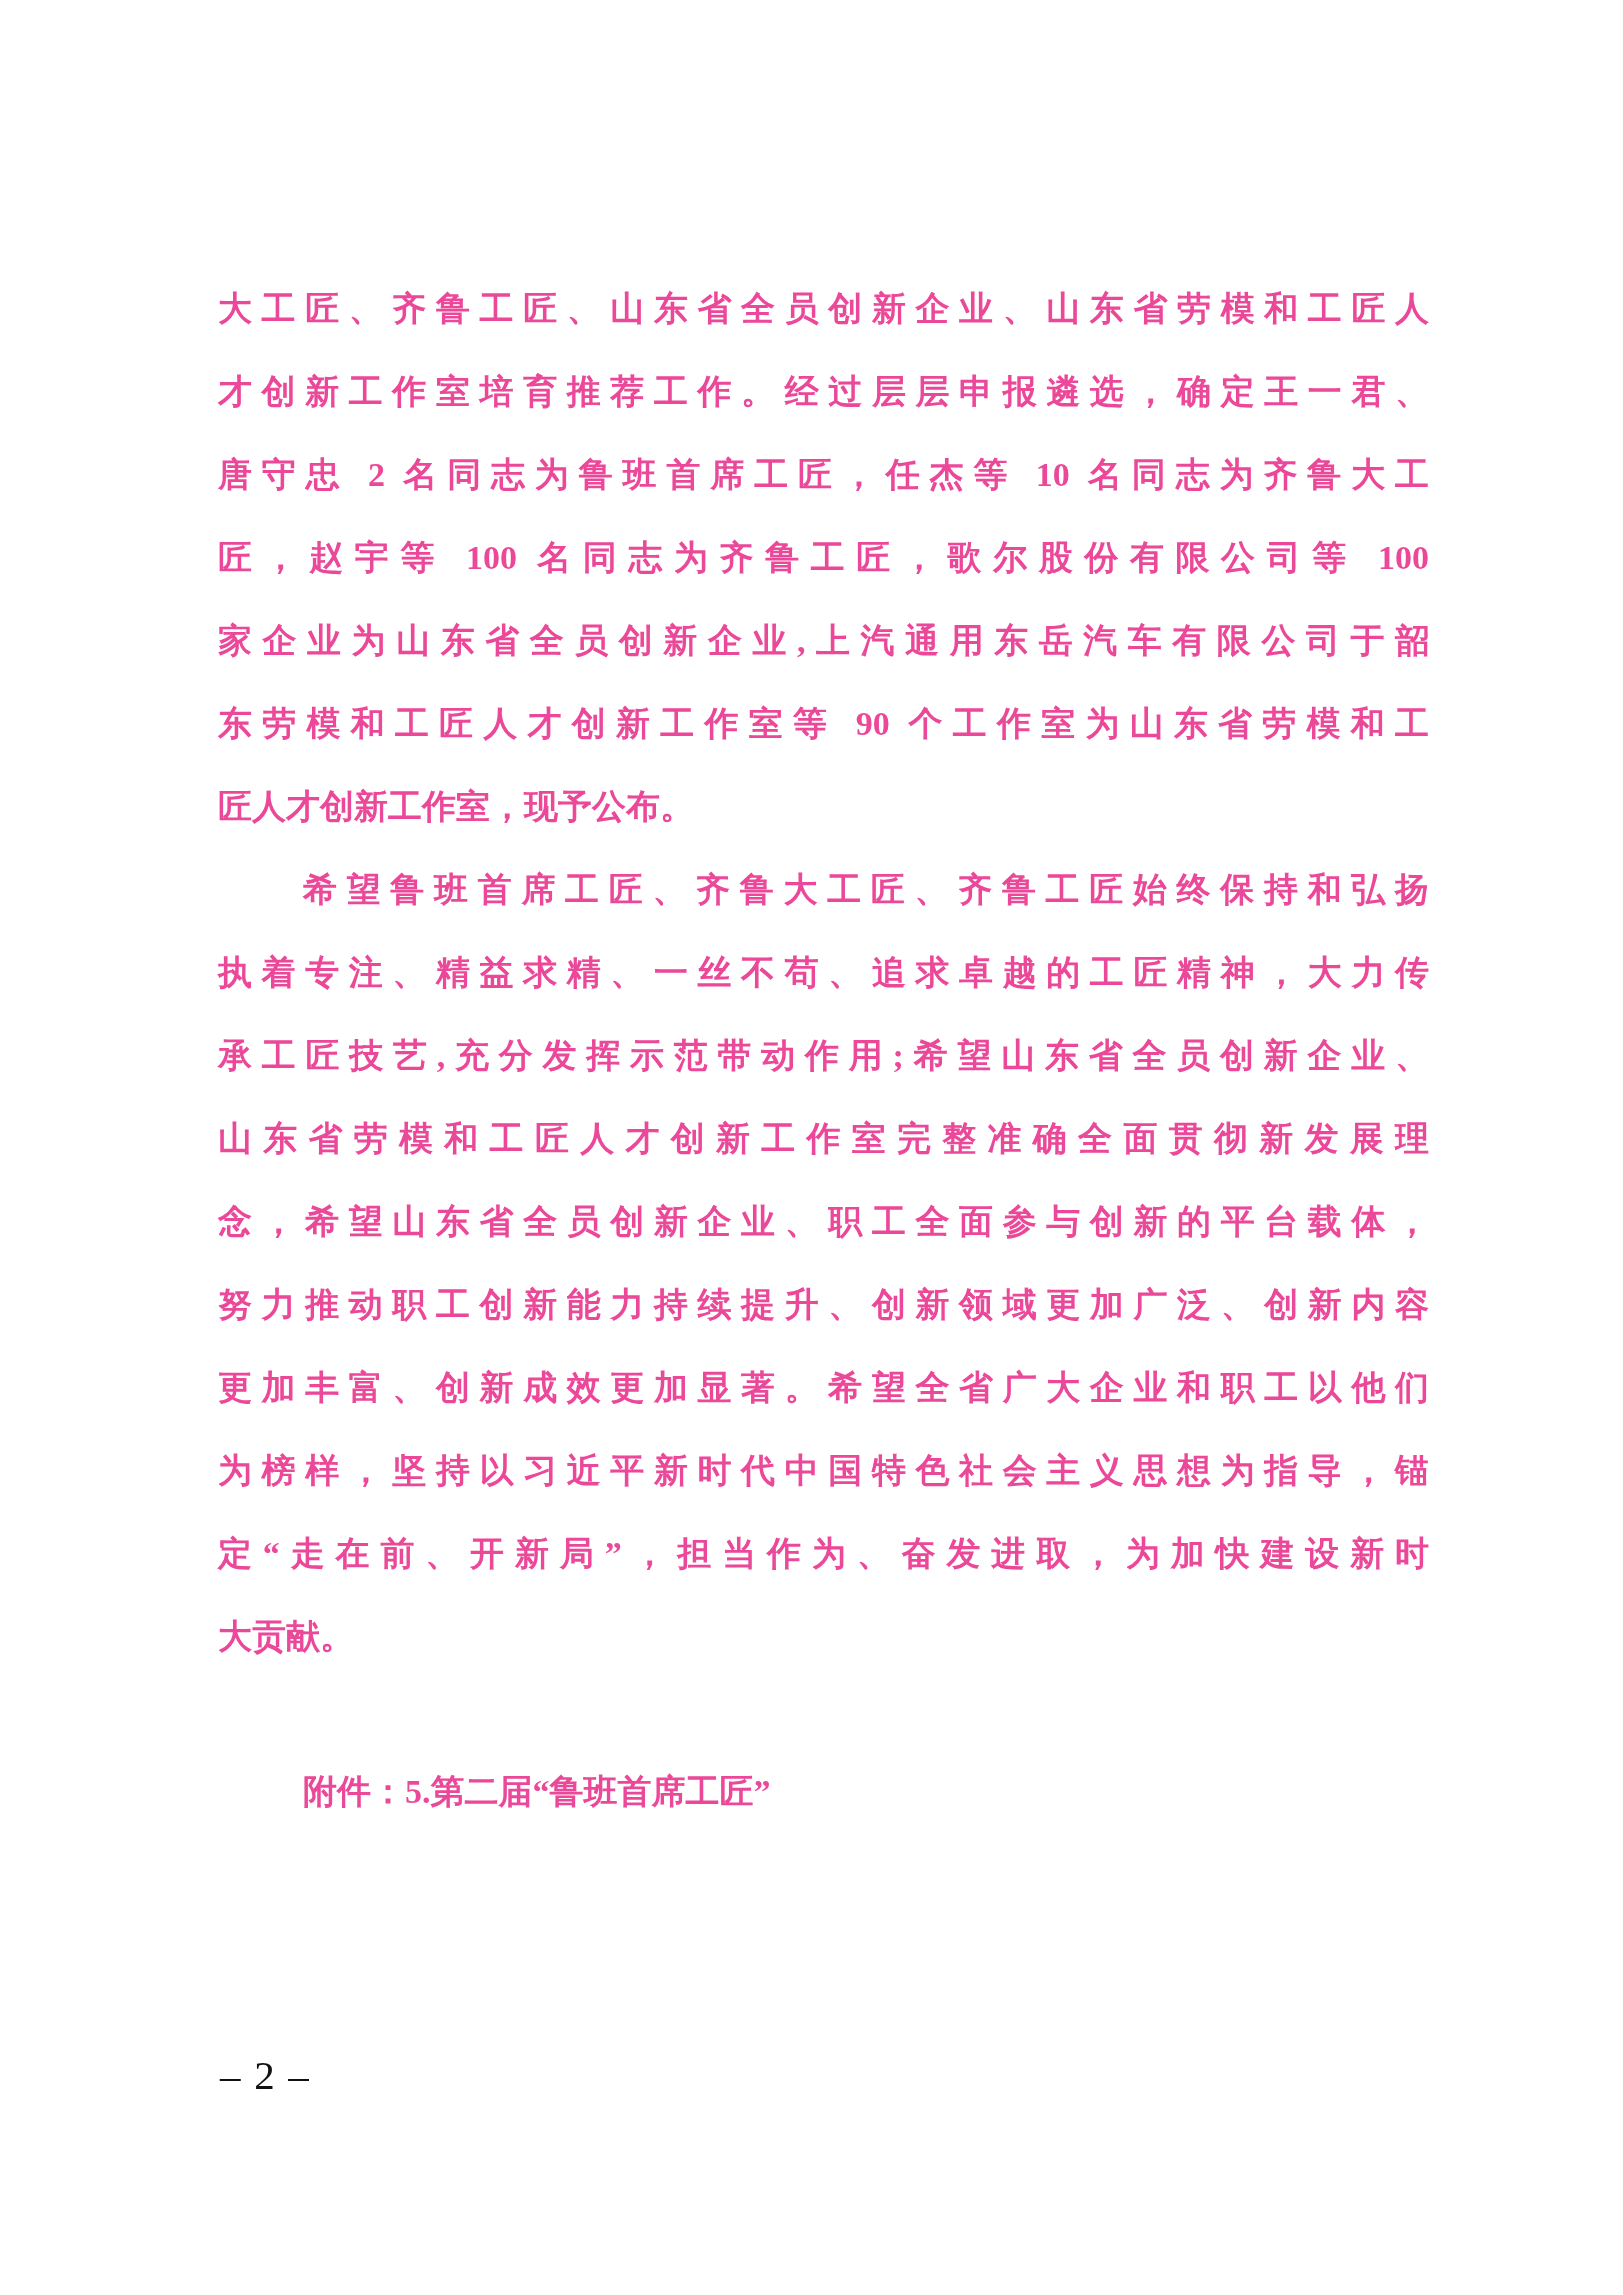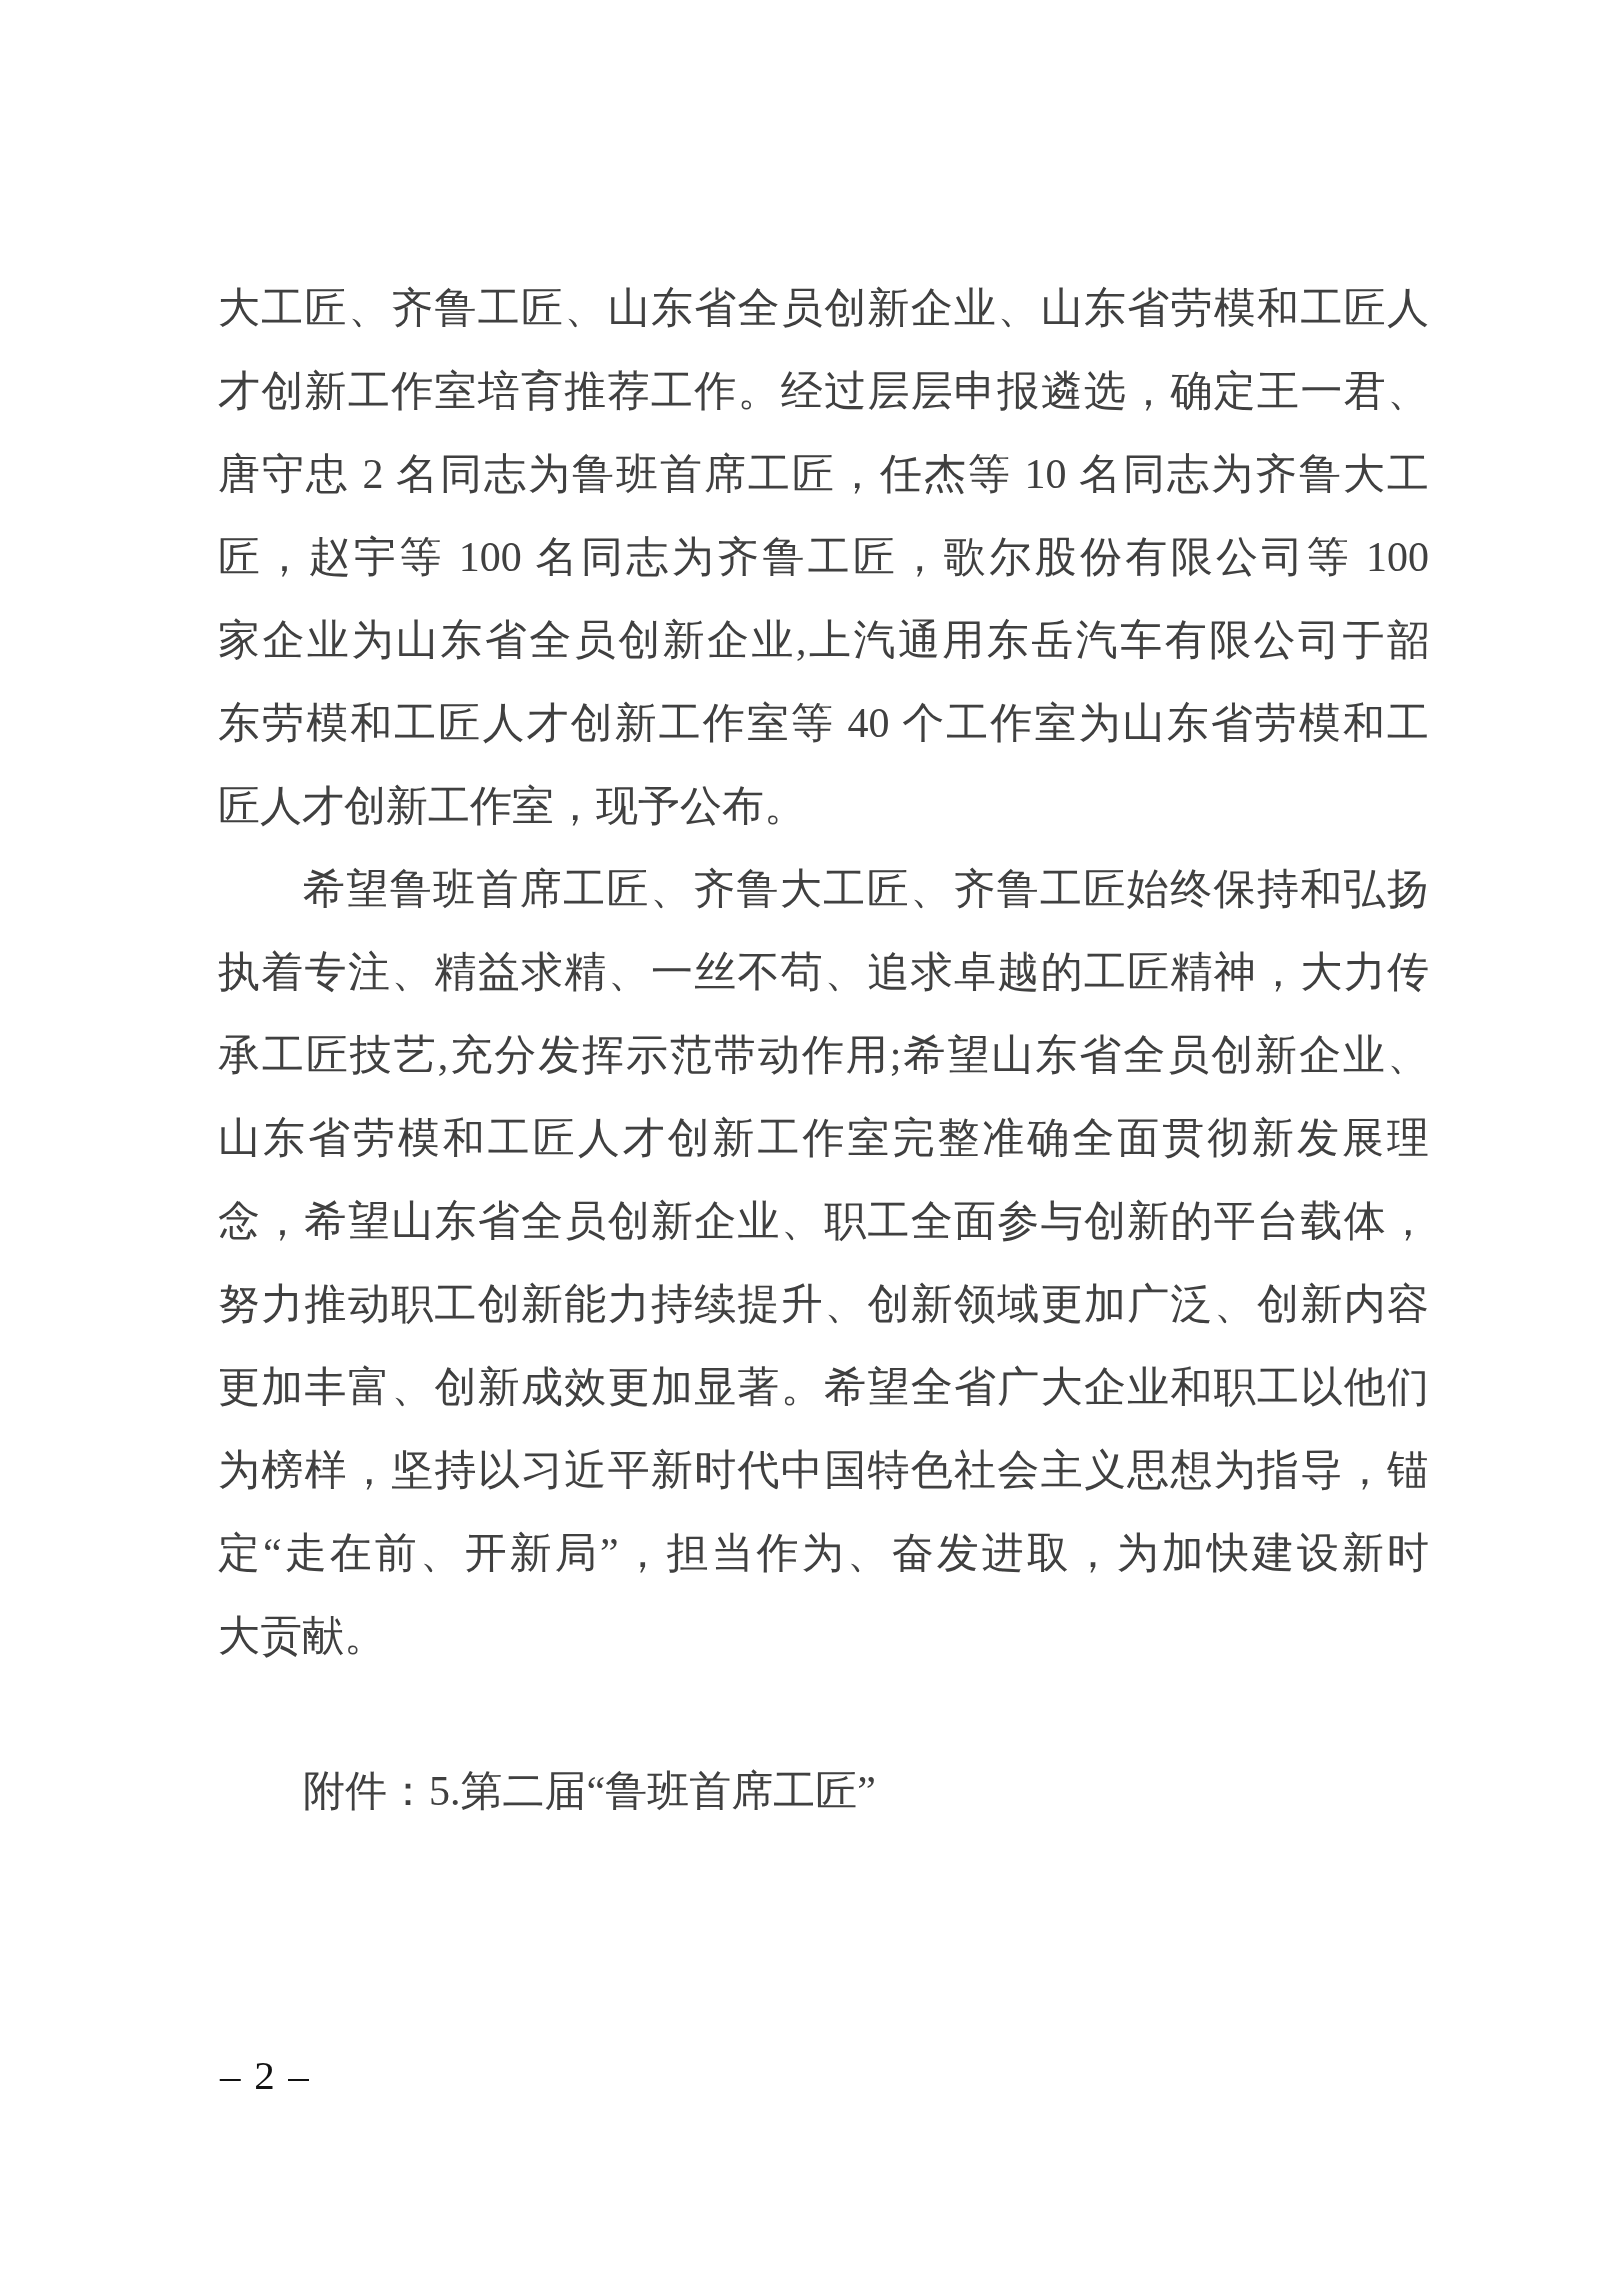--- a/index.html
+++ b/index.html
@@ -14,24 +14,25 @@
     background: #ffffff;
     overflow: hidden;
     font-family: "Liberation Serif", "DejaVu Serif", serif;
     color: #111111;
   }
   .body-block {
     position: absolute;
     left: 218px;
     top: 267px;
     width: 1211px;
-    font-size: 42px;
+    font-size: 34px;
     line-height: 83px;
-    color: #404040;
+    color: #ec4899;
     letter-spacing: 0;
+    font-weight: bold;
   }
   .ln {
     height: 83px;
     white-space: nowrap;
   }
   
   .ln.jf {
     white-space: normal;
     text-align: justify;
     text-align-last: justify;
@@ -63,21 +64,21 @@
 
 <div class="page">
 
   <div class="body-block">
 
     <div class="ln jf">大工匠、齐鲁工匠、山东省全员创新企业、山东省劳模和工匠人</div>
     <div class="ln jf">才创新工作室培育推荐工作。经过层层申报遴选，确定王一君、</div>
     <div class="ln jf">唐守忠 2 名同志为鲁班首席工匠，任杰等 10 名同志为齐鲁大工</div>
     <div class="ln jf">匠，赵宇等 100 名同志为齐鲁工匠，歌尔股份有限公司等 100</div>
     <div class="ln jf">家企业为山东省全员创新企业,上汽通用东岳汽车有限公司于韶</div>
-    <div class="ln jf">东劳模和工匠人才创新工作室等 40 个工作室为山东省劳模和工</div>
+    <div class="ln jf">东劳模和工匠人才创新工作室等 90 个工作室为山东省劳模和工</div>
     <div class="ln">匠人才创新工作室，现予公布。</div>
 
     <div class="ln ind jf">希望鲁班首席工匠、齐鲁大工匠、齐鲁工匠始终保持和弘扬</div>
     <div class="ln jf">执着专注、精益求精、一丝不苟、追求卓越的工匠精神，大力传</div>
     <div class="ln jf">承工匠技艺,充分发挥示范带动作用;希望山东省全员创新企业、</div>
     <div class="ln jf">山东省劳模和工匠人才创新工作室完整准确全面贯彻新发展理</div>
     <div class="ln jf">念，希望山东省全员创新企业、职工全面参与创新的平台载体，</div>
     <div class="ln jf">努力推动职工创新能力持续提升、创新领域更加广泛、创新内容</div>
     <div class="ln jf">更加丰富、创新成效更加显著。希望全省广大企业和职工以他们</div>
     <div class="ln jf">为榜样，坚持以习近平新时代中国特色社会主义思想为指导，锚</div>

